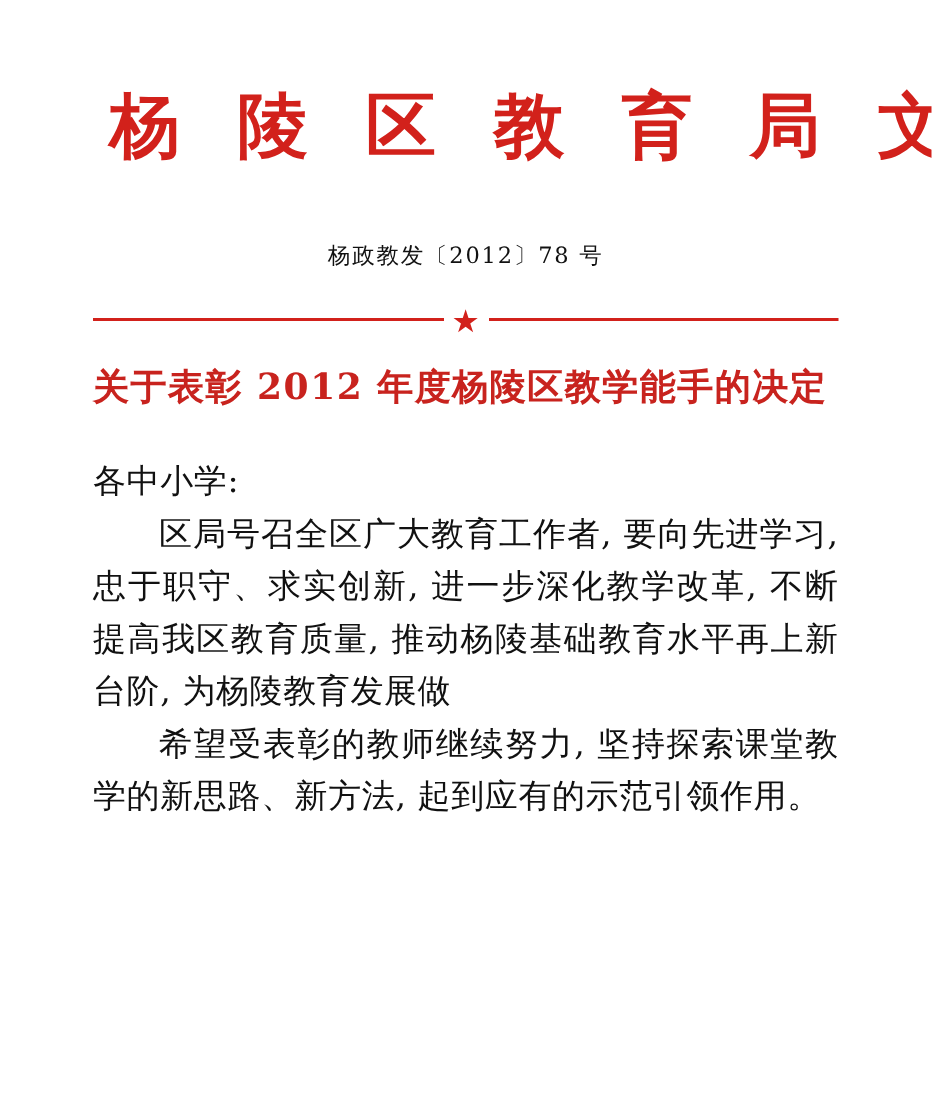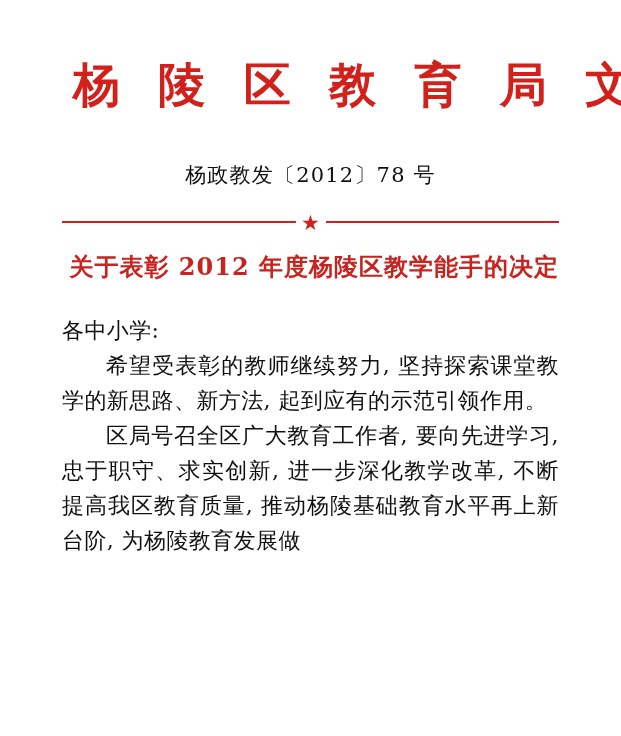--- a/index.html
+++ b/index.html
@@ -30,21 +30,21 @@
     letter-spacing: 11px;
     line-height: 1.25;
     text-indent: 11px;
     white-space: nowrap;
   }
   .doc-number {
     margin-top: 46px;
     text-align: center;
     color: #111111;
     font-family: "DejaVu Serif", serif;
-    font-size: 21px;
+    font-size: 15px;
     letter-spacing: 1.2px;
   }
   .rule-wrap {
     position: relative;
     margin-top: 24px;
     height: 18px;
   }
   .rule-line {
     position: absolute;
     top: 8px;
@@ -61,21 +61,21 @@
     width: 30px;
     height: 26px;
     background: #ffffff;
     text-align: center;
     line-height: 26px;
     color: #d2211b;
     font-size: 21px;
   }
   .subject {
     margin-top: 20px;
-    text-align: right;
+    text-align: left;
     color: #c8231e;
     font-family: "DejaVu Serif", serif;
     font-weight: bold;
     font-size: 24px;
     letter-spacing: 1px;
     white-space: nowrap;
   }
   .body-text {
     margin-top: 30px;
     color: #111111;
@@ -104,17 +104,17 @@
 
   <div class="rule-wrap">
     <div class="rule-line"></div>
     <div class="rule-star">★</div>
   </div>
 
   <div class="subject">关于表彰 2012 年度杨陵区教学能手的决定</div>
 
   <div class="body-text">
     <p class="salutation">各中小学:</p>
+    <p class="para">区局号召全区广大教育工作者, 要向先进学习, 忠于职守、求实创新, 进一步深化教学改革, 不断提高我区教育质量, 推动杨陵基础教育水平再上新台阶, 为杨陵教育发展做</p>
     <p class="para">希望受表彰的教师继续努力, 坚持探索课堂教学的新思路、新方法, 起到应有的示范引领作用。</p>
-    <p class="para">区局号召全区广大教育工作者, 要向先进学习, 忠于职守、求实创新, 进一步深化教学改革, 不断提高我区教育质量, 推动杨陵基础教育水平再上新台阶, 为杨陵教育发展做</p>
   </div>
 
 </div>
 
 </body></html>

